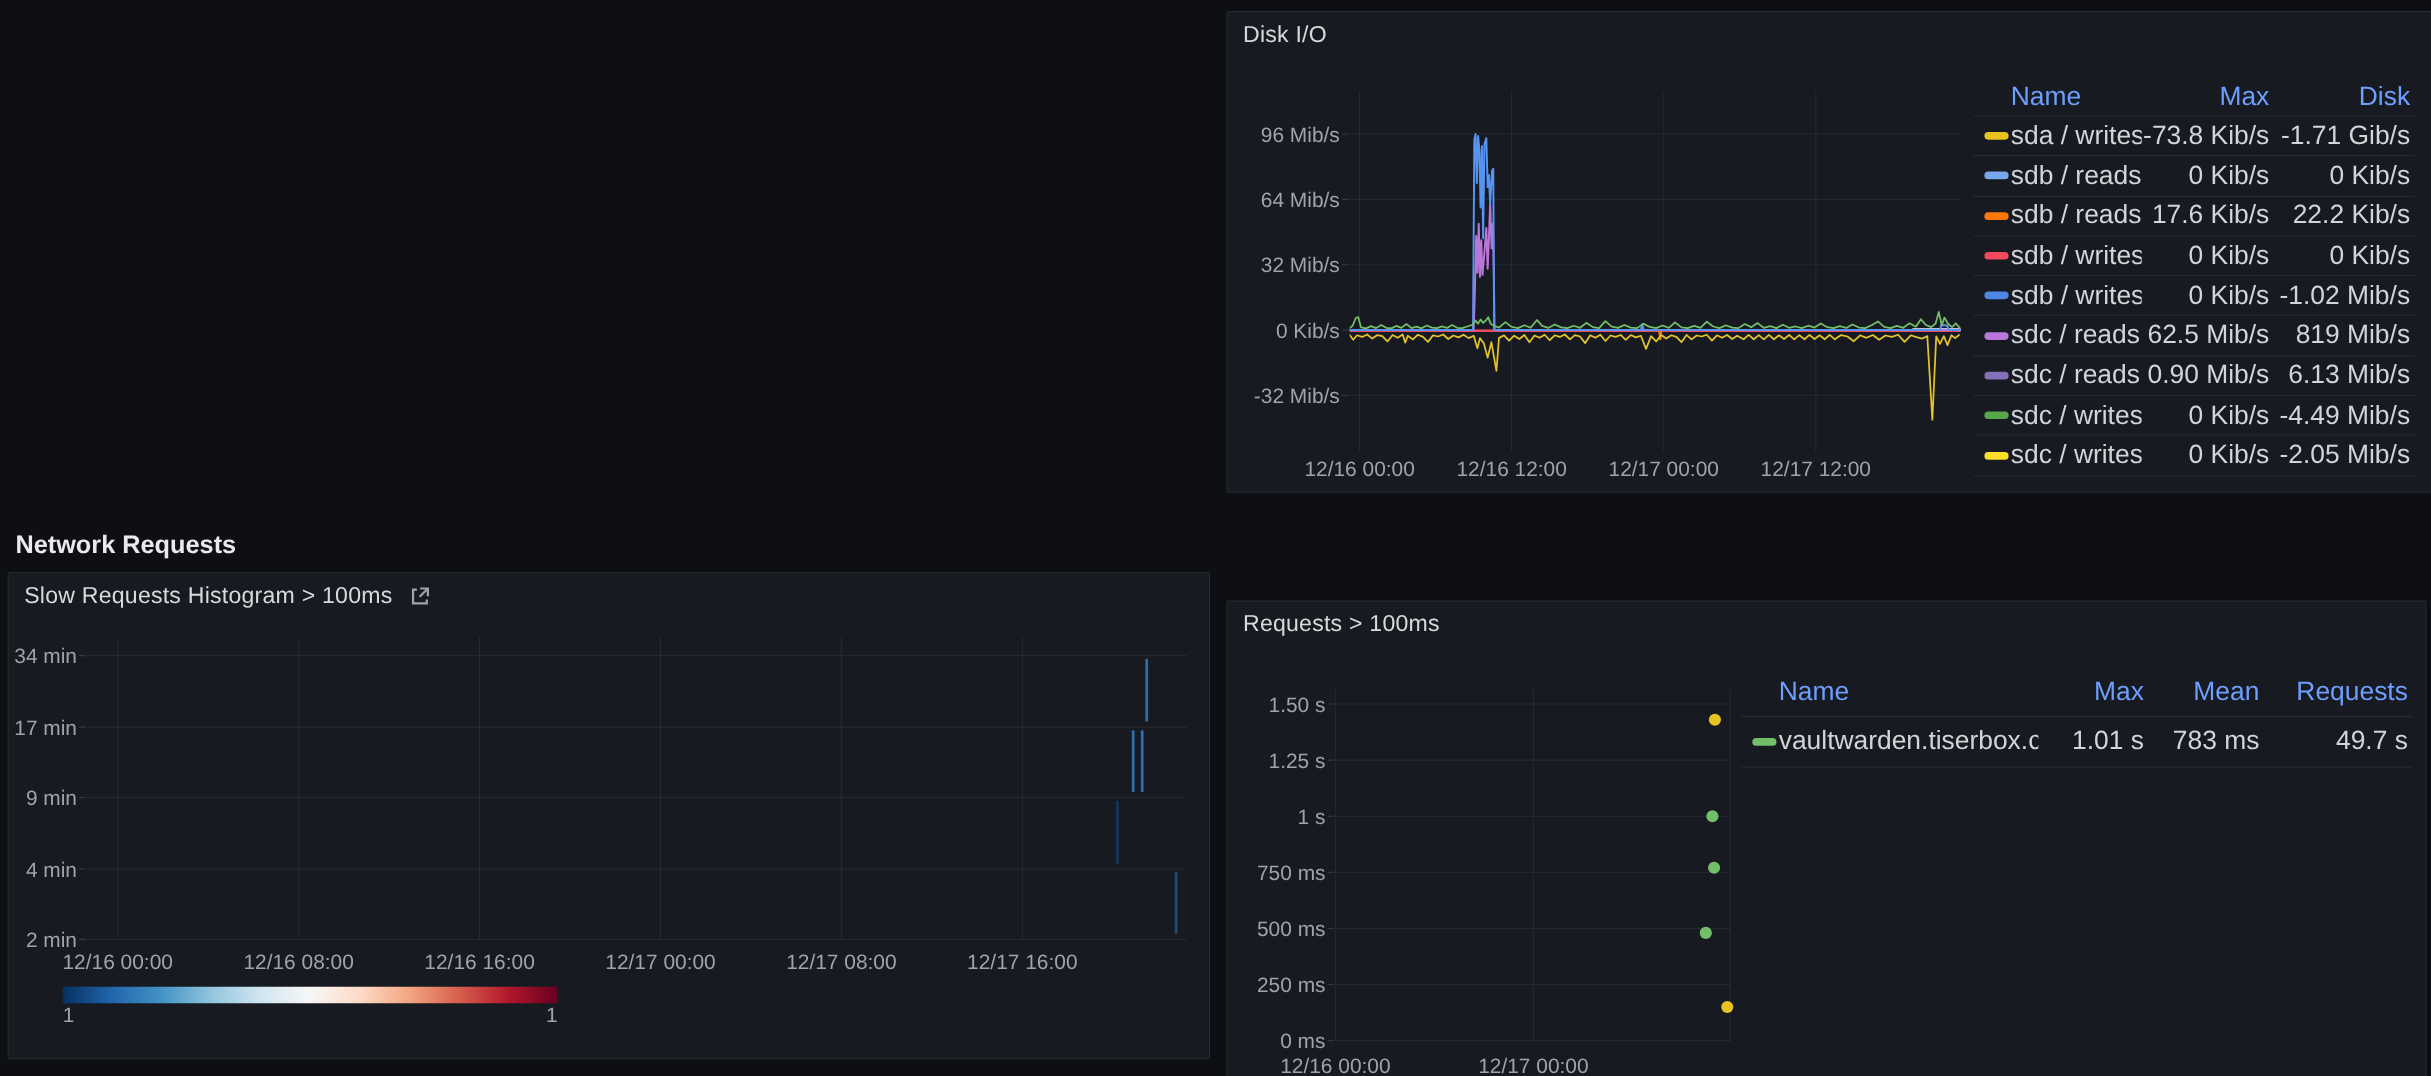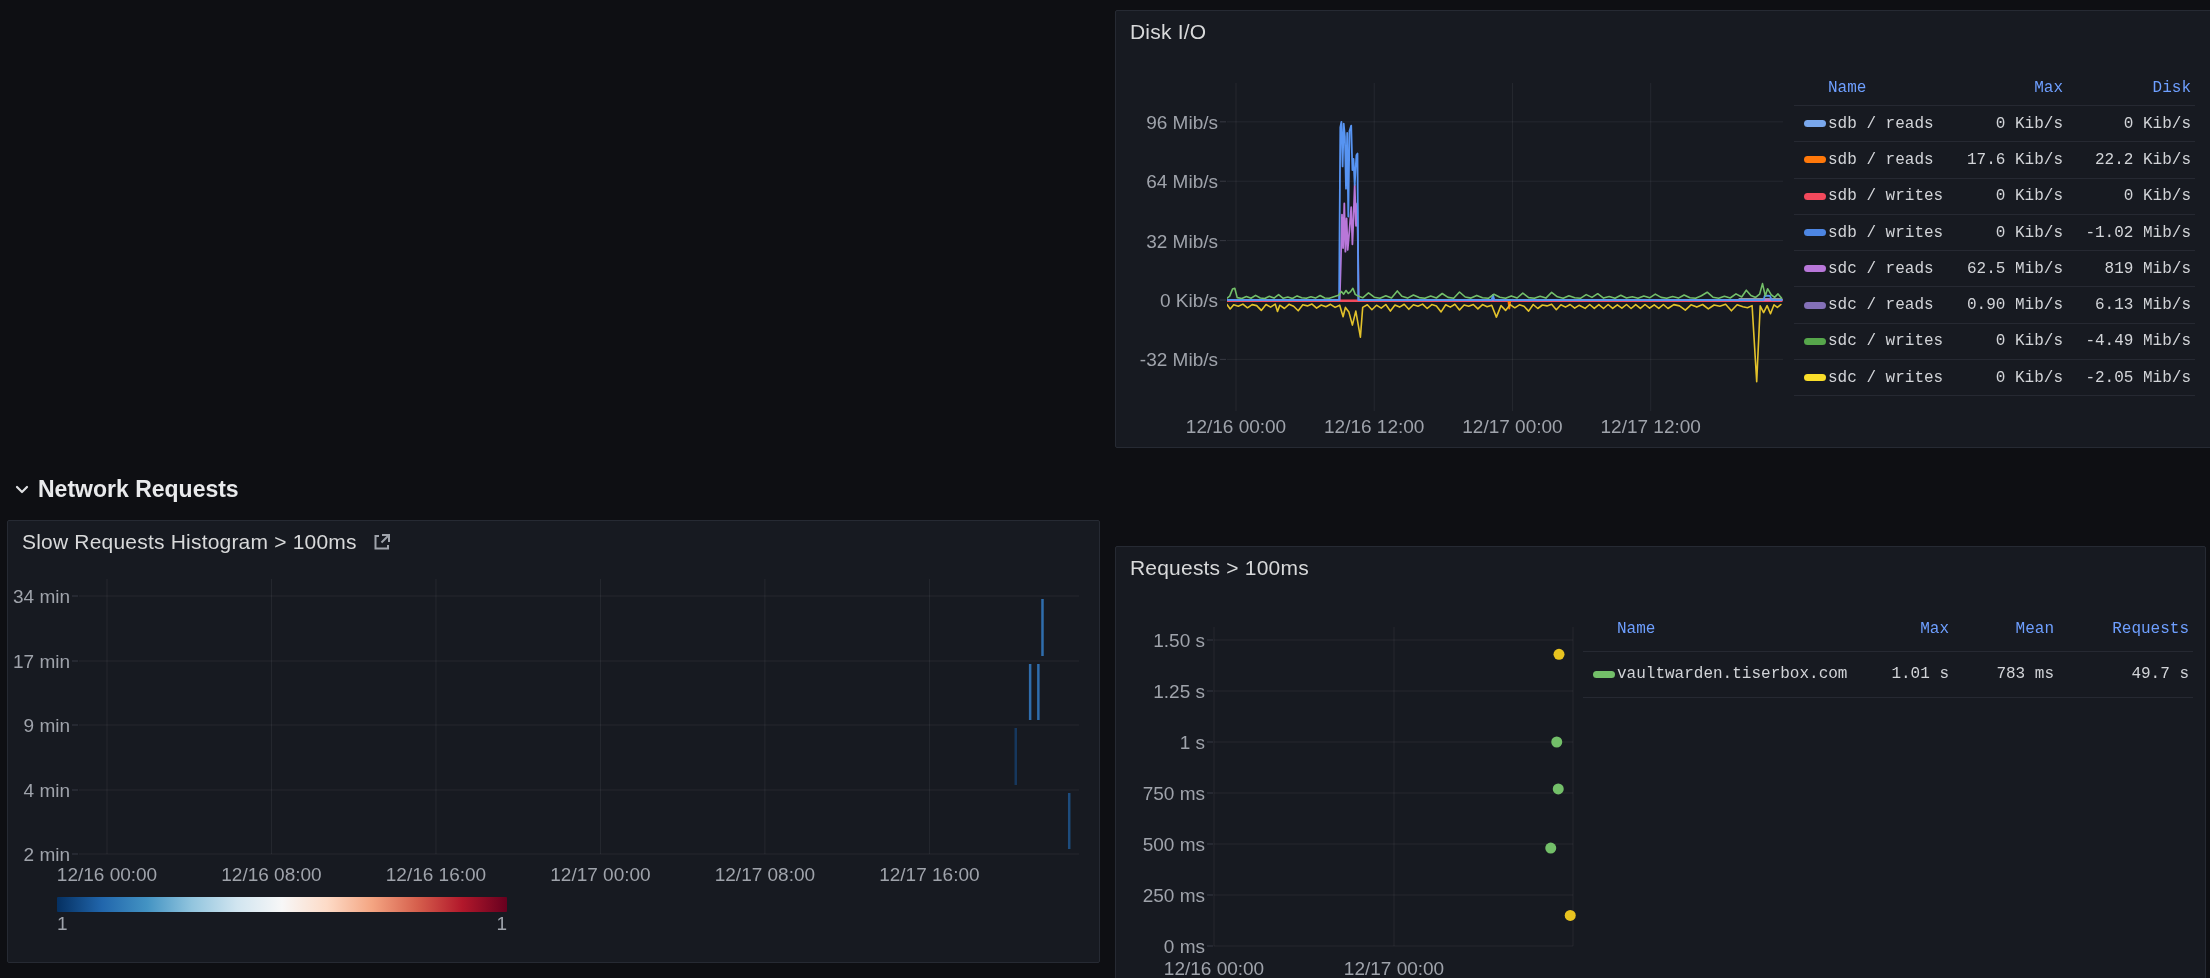--- a/index.html
+++ b/index.html
@@ -1,27 +1,27 @@
 <!DOCTYPE html>
 <html><head>
 <meta charset="utf-8">
 <style>
   html,body{margin:0;padding:0;background:#0e0f13;width:2210px;height:978px;overflow:hidden;
     font-family:"Liberation Sans",sans-serif;-webkit-font-smoothing:antialiased;}
   .panel{position:absolute;background:#171a21;border:1px solid #262a33;border-radius:2px;overflow:hidden;box-sizing:border-box;}
   .panel-header{position:absolute;left:0;top:0;right:0;height:42px;display:flex;align-items:center;padding-left:14px;gap:14px;}
   .panel-title{font-size:21px;font-weight:500;color:#d8d9da;letter-spacing:.2px;white-space:nowrap;}
-  .section-row{position:absolute;left:14px;top:474px;height:30px;display:flex;align-items:center;gap:8px;cursor:pointer;}
+  .section-row{position:absolute;left:14px;top:474px;height:30px;display:flex;align-items:center;gap:8px;cursor:pointer;flex-direction:column;}
   .section-title{font-size:23px;font-weight:600;color:#e9eaec;}
   svg{position:absolute;left:0;top:0;}
   svg text{font-family:"Liberation Sans",sans-serif;}
   .axis-label{font-size:19px;fill:#9fa3ab;}
   .grid{stroke:rgba(204,204,220,0.08);stroke-width:1;}
   .tickdash{stroke:rgba(204,204,220,0.18);stroke-width:1;}
-  .legend{position:absolute;font-size:16px;color:#d2d4d8;font-family:Liberation Mono, monospace;}
+  .legend{position:absolute;font-size:24px;color:#d2d4d8;}
   .lrow{display:grid;align-items:center;border-bottom:1px solid rgba(204,204,220,0.09);}
   .lhead{color:#6E9FFF;font-weight:500;}
   .l-num{text-align:right;padding-right:4px;}
   .l-name{white-space:nowrap;overflow:hidden;}
   .swatch{width:22px;height:7px;border-radius:4px;margin-left:10px;}
   .disk-grid{grid-template-columns:34px 119px 120px 128px;height:35.3px;}
   .req-grid{grid-template-columns:34px 236px 100px 105px 135px;}
   #colorbar{position:absolute;left:49px;top:376px;width:450px;height:15px;border-radius:1px;
     background:linear-gradient(to right,#053061,#2166ac,#4393c3,#92c5de,#d1e5f0,#f7f7f7,#fddbc7,#f4a582,#d6604d,#b2182b,#67001f);}
   .cb-label{position:absolute;top:392px;font-size:19px;color:#9fa3ab;}
@@ -73,20 +73,28 @@
     </svg>
   <div class="legend" id="disk-legend" style="left:678px;top:60px;width:401px;">
       <div class="lrow lhead disk-grid" style="height: 34px;">
         <div class=""></div>
         <div class="l-name">Name</div>
         <div class="l-num">Max</div>
         <div class="l-num">Disk</div>
       </div>
       <div class="lrow disk-grid" style="height: 35.3px;">
         <div class="" style="display: flex; align-items: center;">
+          <span class="swatch" style="background: rgb(232, 195, 32);"></span>
+        </div>
+        <div class="l-name">sda / writes</div>
+        <div class="l-num">-73.8 Kib/s</div>
+        <div class="l-num">-1.71 Gib/s</div>
+      </div>
+      <div class="lrow disk-grid" style="height: 35.3px;">
+        <div class="" style="display: flex; align-items: center;">
           <span class="swatch" style="background: rgb(121, 167, 236);"></span>
         </div>
         <div class="l-name">sdb / reads</div>
         <div class="l-num">0 Kib/s</div>
         <div class="l-num">0 Kib/s</div>
       </div>
       <div class="lrow disk-grid" style="height: 35.3px;">
         <div class="" style="display: flex; align-items: center;">
           <span class="swatch" style="background: rgb(255, 120, 10);"></span>
         </div>

